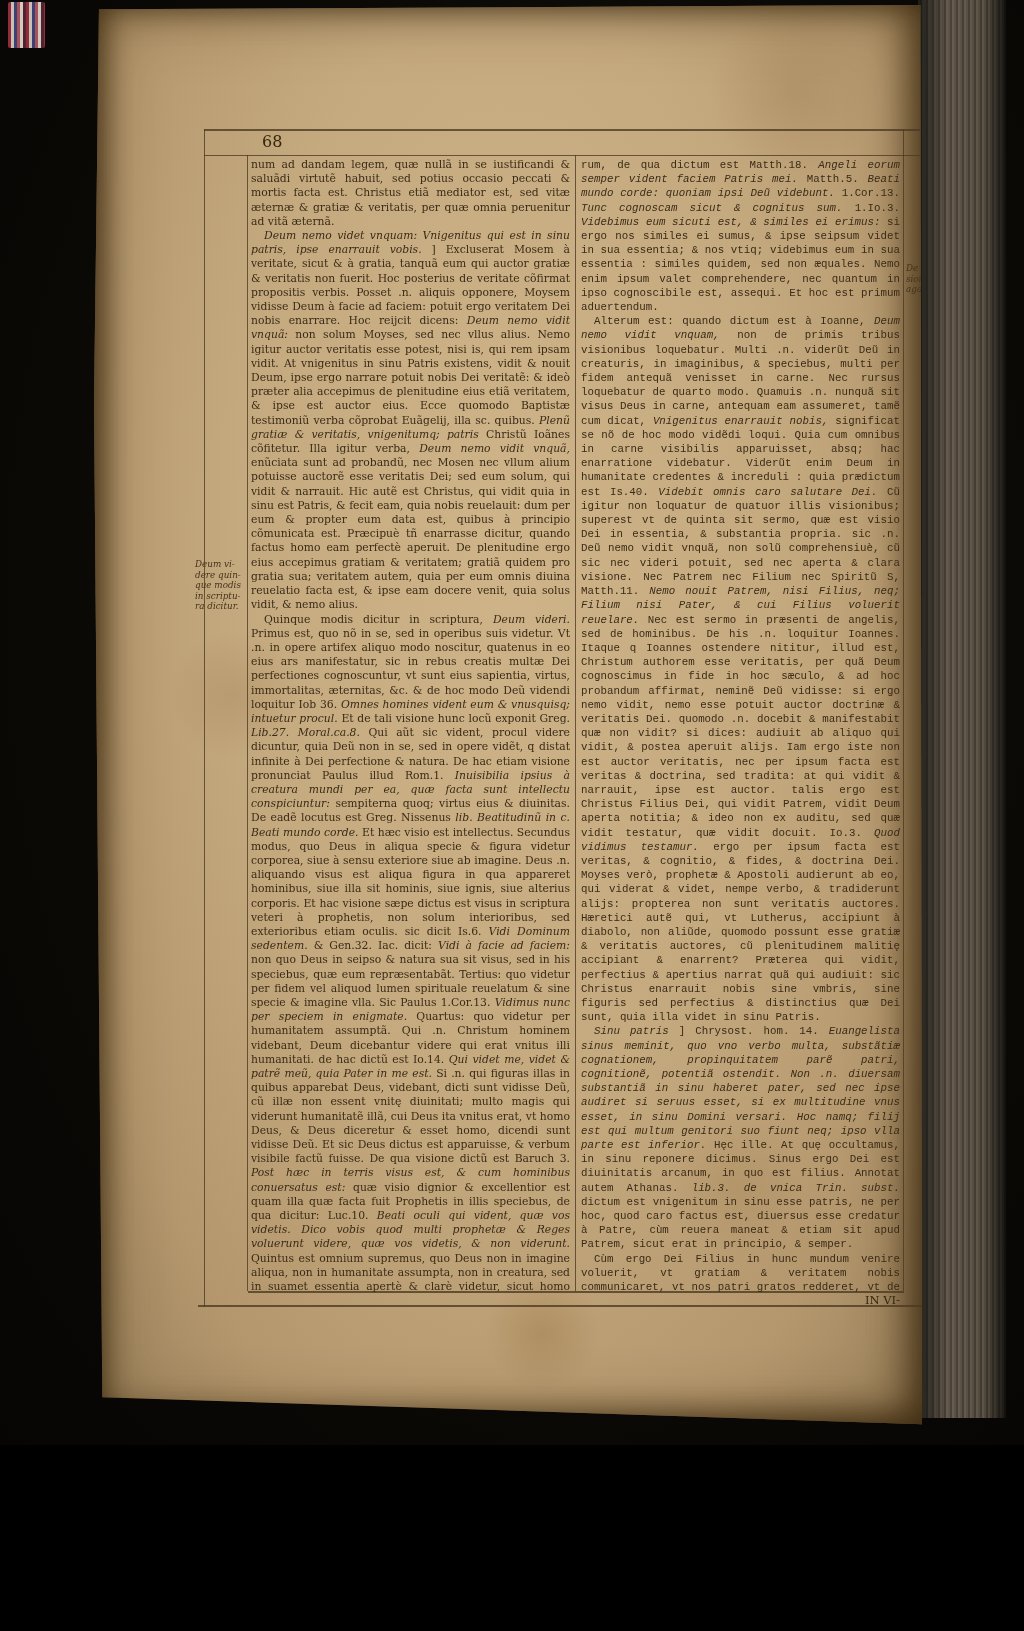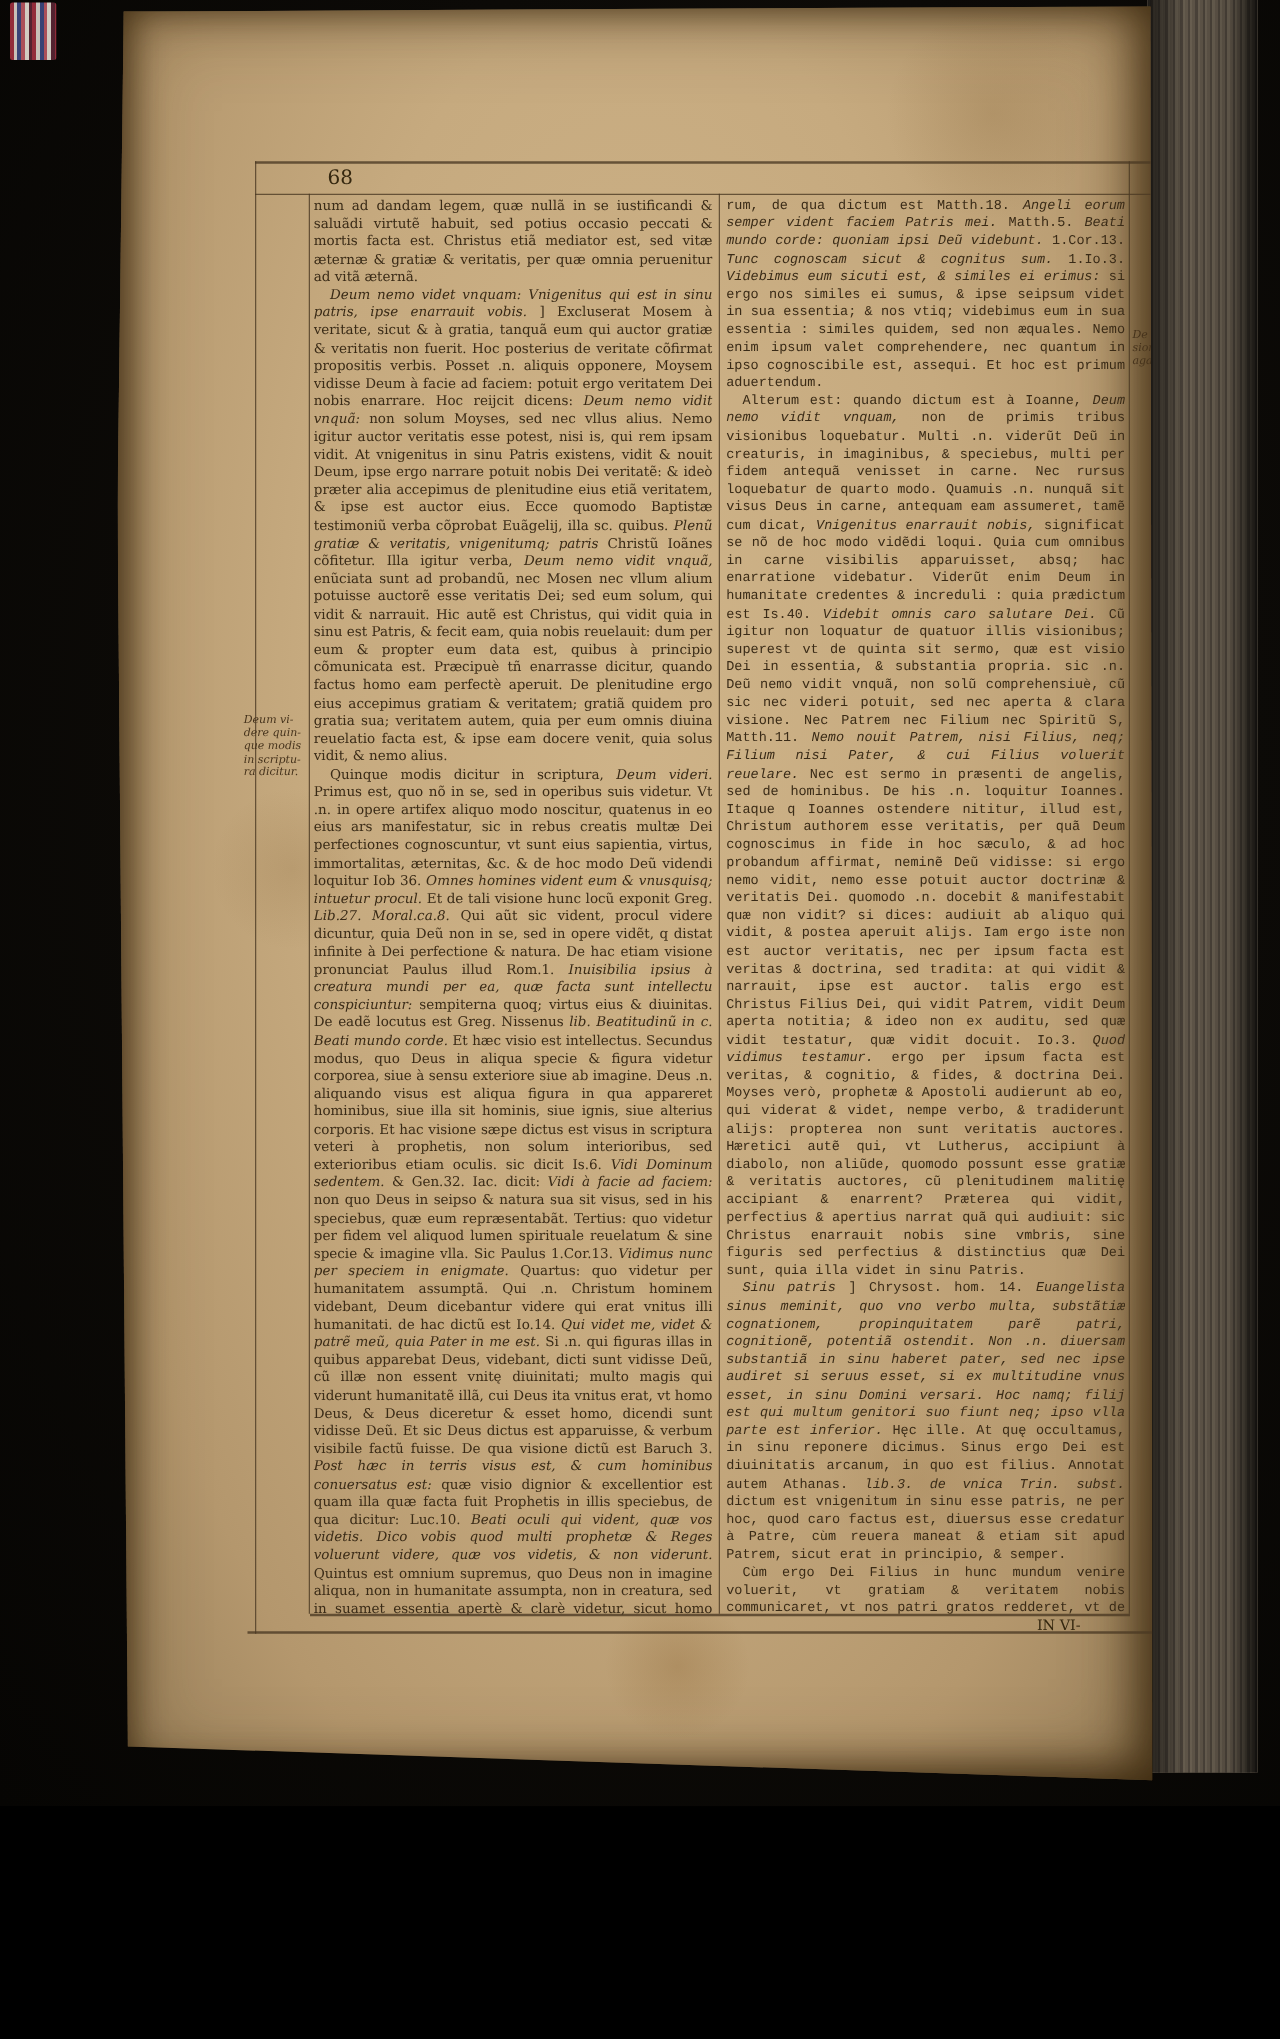--- a/index.html
+++ b/index.html
@@ -48,24 +48,24 @@
     text-align:justify;font-size:10.8px;line-height:14.2px;color:#3a2b17;}
   .col-left{left:157px;}
   .col-right{left:487px;font-family:Liberation Mono, monospace;}
   .para{margin:0;}
   .ind{text-indent:13px;}
   .it{font-style:italic;}
   .colo{text-align:center;font-style:italic;margin-top:12px;font-size:11px;text-indent:0;}
   .colo2{font-style:italic;font-size:11px;text-indent:0;}
   
   .note{position:absolute;font-style:italic;font-size:8.8px;line-height:10.6px;color:#45321b;}
-  .note-left{left:101px;top:566px;width:50px;}
+  .note-left{left:101px;top:554px;width:50px;}
   .note-right{left:812px;top:258px;width:52px;}
   .note-line{display:block;}
-  .catchword{position:absolute;left:700px;top:1288px;width:106px;text-align:center;font-size:11.5px;color:#35270f;}
+  .catchword{position:absolute;left:700px;top:1288px;width:106px;text-align:right;font-size:11.5px;color:#35270f;}
   
   .label{position:absolute;left:128px;top:1479px;width:287px;height:83px;background:#e9e6df;
     transform:rotate(-0.9deg);box-shadow:0 0 8px rgba(0,0,0,.7);}
   .label-title{margin-top:5px;text-align:center;font-family:"Liberation Serif", serif;font-weight:bold;
     font-size:14.8px;letter-spacing:-.2px;color:#141414;white-space:nowrap;}
   .ruler{position:absolute;left:10px;top:31px;width:178px;height:20px;
     background:
       repeating-linear-gradient(90deg,#1c1c1c 0 1px,transparent 1px 4px),
       repeating-linear-gradient(90deg,#1c1c1c 0 1.6px,transparent 1.6px 44.4px);
     background-size:100% 11px,100% 20px;background-repeat:no-repeat;}

